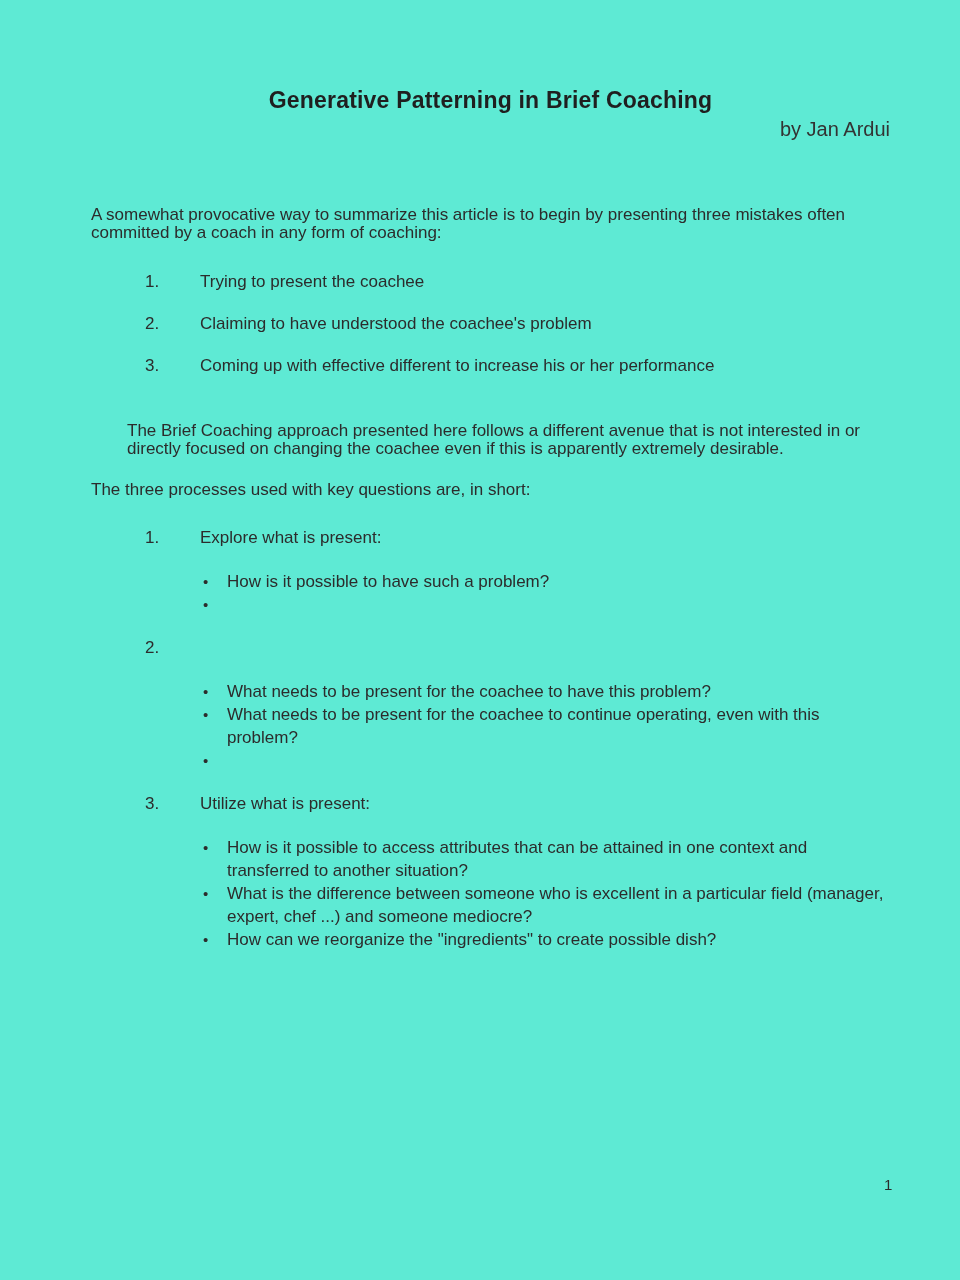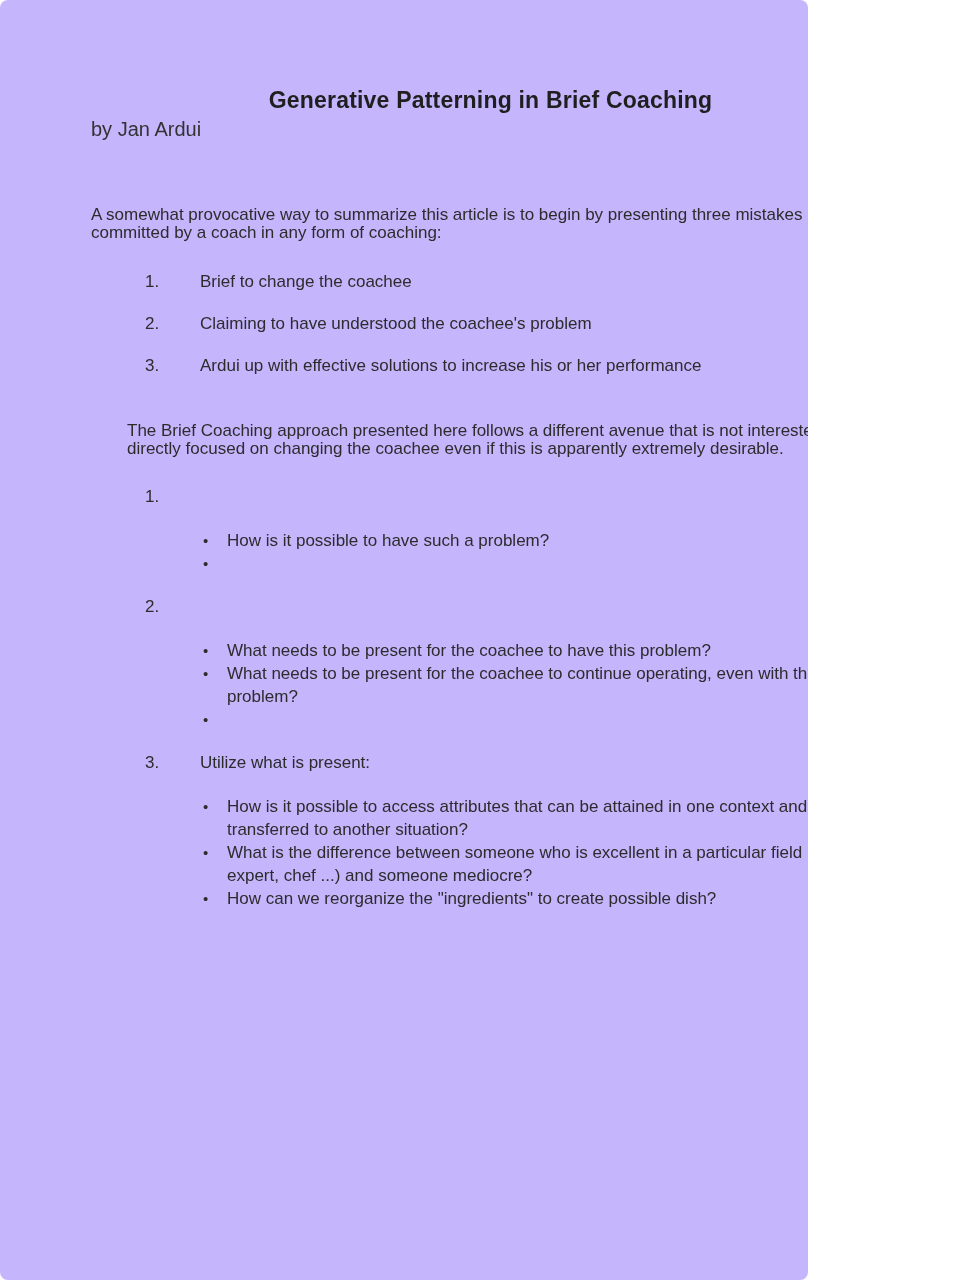--- a/index.html
+++ b/index.html
@@ -2,28 +2,27 @@
 <html><head>
 <meta charset="utf-8">
 <style>
   html, body {
     margin: 0;
     padding: 0;
     background: #ffffff;
   }
   .page {
     position: relative;
-    width: 808px;
+    width: 960px;
     height: 1280px;
-    background: #c4b5fd;
+    background: #5eead4;
     font-family: "Liberation Sans", sans-serif;
     color: #2c2c2c;
     overflow: hidden;
     box-sizing: border-box;
-    border-radius: 8px;
   }
   .content {
     position: absolute;
     left: 91px;
     top: 0;
     width: 799px;
   }
   .doc-title {
     margin: 0;
     padding-top: 86px;
@@ -31,21 +30,21 @@
     line-height: 28px;
     font-weight: bold;
     text-align: center;
     color: #1f1f1f;
     letter-spacing: 0.2px;
   }
   .doc-subtitle {
     margin-top: 2px;
     font-size: 20px;
     line-height: 26px;
-    text-align: left;
+    text-align: right;
     color: #333333;
   }
   .para {
     font-size: 17px;
     line-height: 18px;
     margin: 0;
   }
   .intro-para { margin-top: 64px; }
   .body-para-1 { margin-top: 45px; margin-left: 36px; }
   .body-para-2 { margin-top: 23px; }
@@ -100,35 +99,37 @@
 <div class="page">
   <div class="content">
 
     <h1 class="doc-title">Generative Patterning in Brief Coaching</h1>
     <div class="doc-subtitle">by Jan Ardui</div>
 
     <p class="para intro-para">A somewhat provocative way to summarize this article is to begin by presenting three mistakes often committed by a coach in any form of coaching:</p>
 
     <div class="num-row mistake-row-first">
       <span class="num">1.</span>
-      <span class="num-text">Brief to change the coachee</span>
+      <span class="num-text">Trying to present the coachee</span>
     </div>
     <div class="num-row mistake-row">
       <span class="num">2.</span>
       <span class="num-text">Claiming to have understood the coachee's problem</span>
     </div>
     <div class="num-row mistake-row">
       <span class="num">3.</span>
-      <span class="num-text">Ardui up with effective solutions to increase his or her performance</span>
+      <span class="num-text">Coming up with effective different to increase his or her performance</span>
     </div>
 
     <p class="para body-para-1">The Brief Coaching approach presented here follows a different avenue that is not interested in or directly focused on changing the coachee even if this is apparently extremely desirable.</p>
+    <p class="para body-para-2">The three processes used with key questions are, in short:</p>
 
     <div class="num-row process-label-first">
       <span class="num">1.</span>
+      <span class="num-text">Explore what is present:</span>
     </div>
     <div class="bullet-list">
       <div class="bullet-row">
         <span class="bullet">•</span>
         <span class="bullet-text">How is it possible to have such a problem?</span>
       </div>
       <div class="bullet-row">
         <span class="bullet">•</span>
       </div>
     </div>

